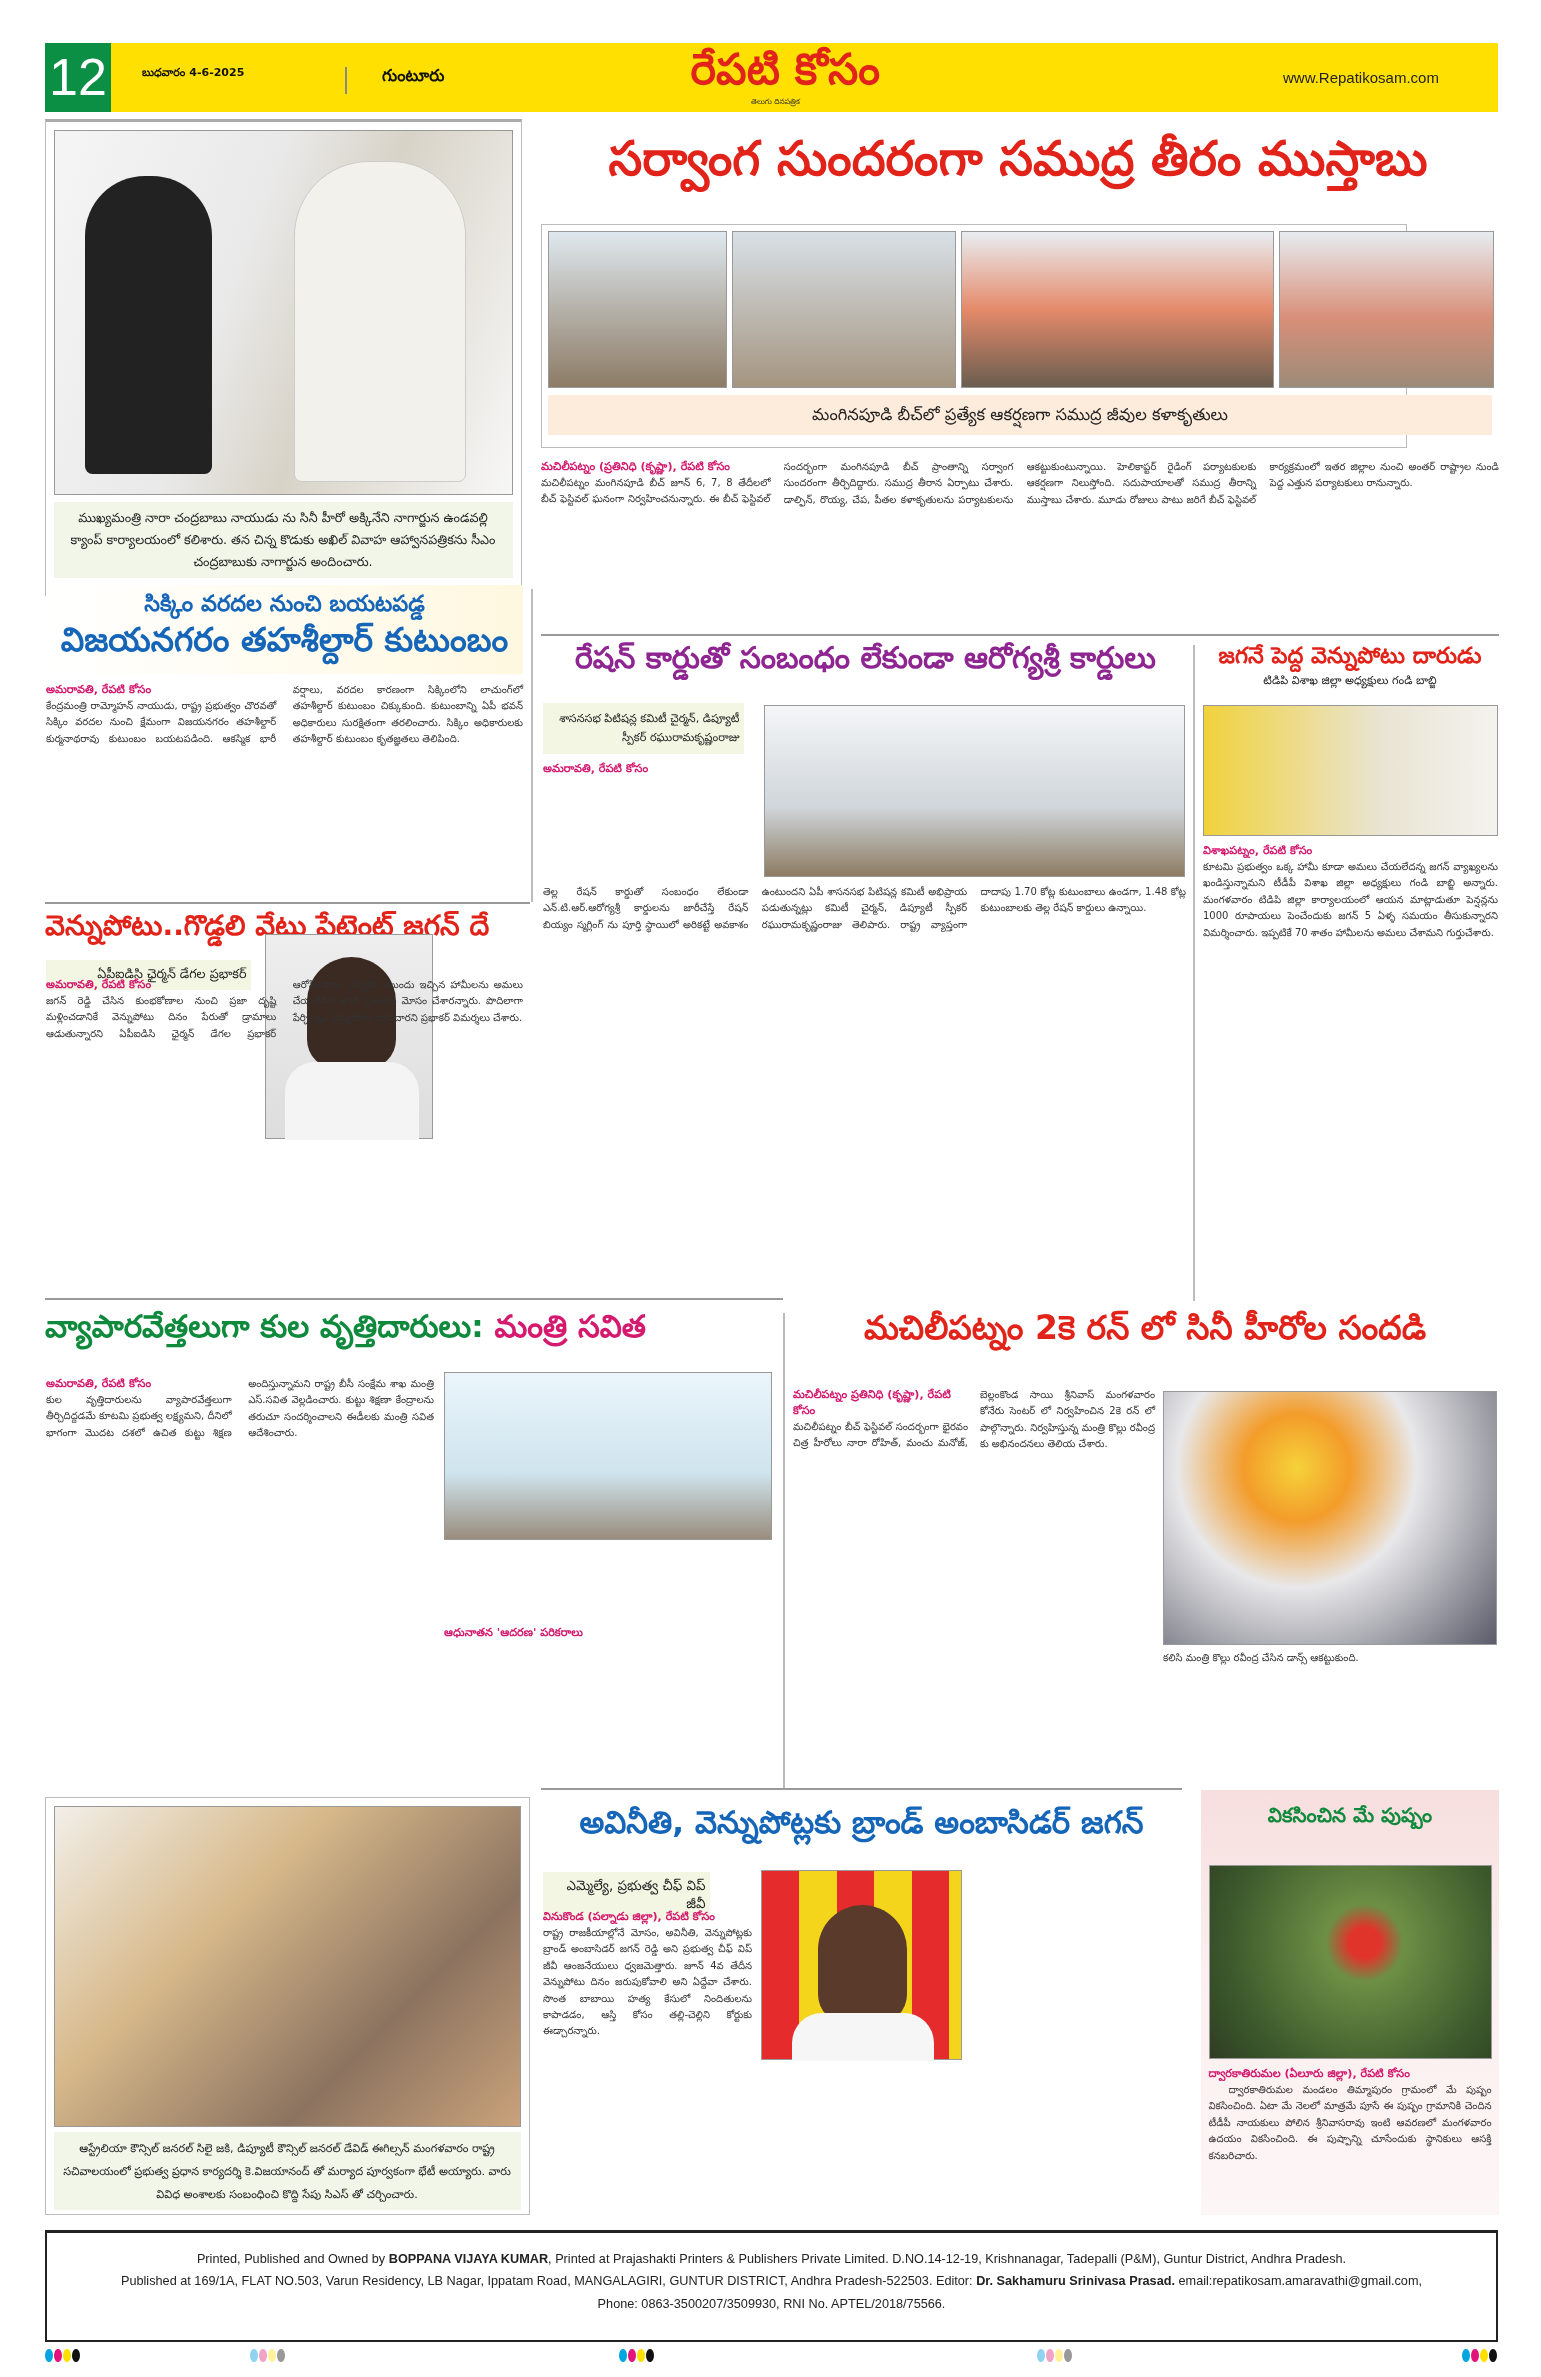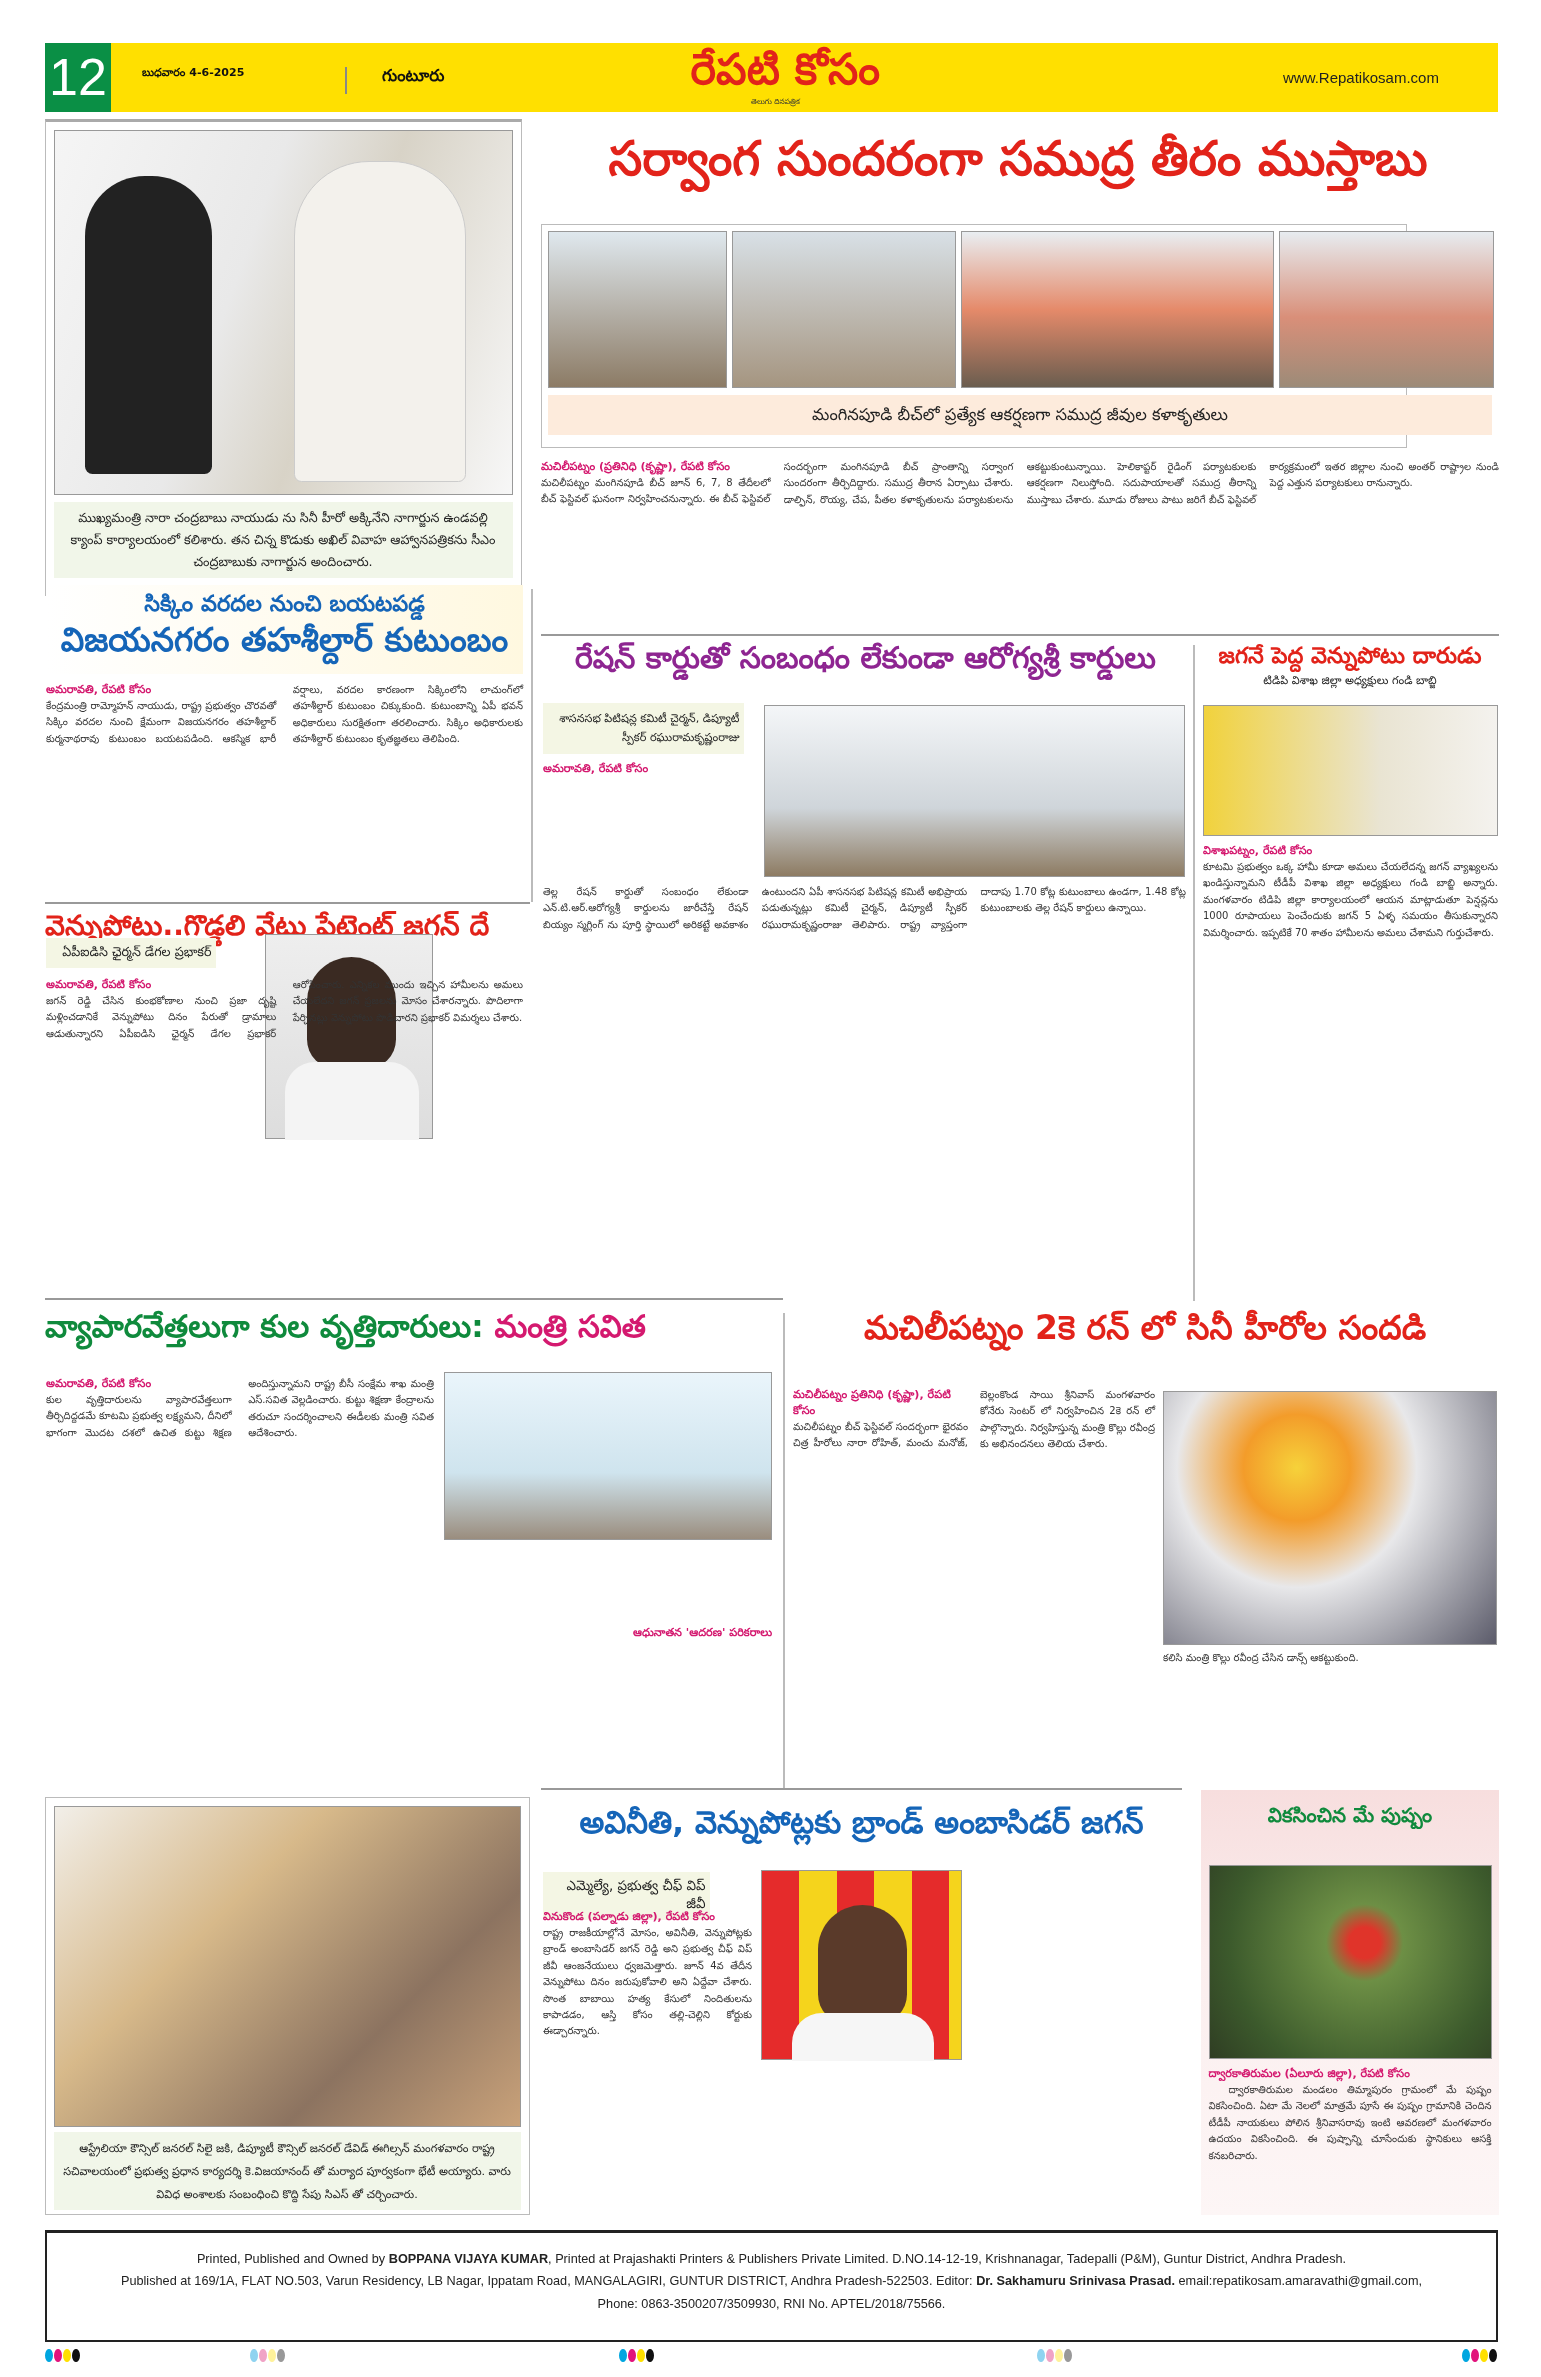--- a/index.html
+++ b/index.html
@@ -65,21 +65,21 @@
   <div class="head" style="font-size:33px;color:#1565b8;margin-top:4.5px">విజయనగరం తహశీల్దార్ కుటుంబం</div>
 </div>
 <div class="abs vr" style="left:531px;top:589px;height:313px"></div>
 <div class="abs" style="left:46px;top:682px;width:477px;column-count:2;column-gap:16.4px">
   <span class="dateline">అమరావతి, రేపటి కోసం</span>
   <p class="body">కేంద్రమంత్రి రామ్మోహన్ నాయుడు, రాష్ట్ర ప్రభుత్వం చొరవతో సిక్కిం వరదల నుంచి క్షేమంగా విజయనగరం తహశీల్దార్ కుర్మనాథరావు కుటుంబం బయటపడింది. ఆకస్మిక భారీ వర్షాలు, వరదల కారణంగా సిక్కింలోని లాచుంగ్‌లో తహశీల్దార్ కుటుంబం చిక్కుకుంది. కుటుంబాన్ని ఏపీ భవన్ అధికారులు సురక్షితంగా తరలించారు. సిక్కిం అధికారులకు తహశీల్దార్ కుటుంబం కృతజ్ఞతలు తెలిపింది.</p>
 </div>
 <div class="abs hr" style="left:45px;top:902px;width:485px"></div>
 
 <div class="abs head" style="left:45px;top:910px;width:485px;font-size:28px;color:#e2231a;text-align:left">వెన్నుపోటు..గొడ్డలి వేటు పేటెంట్ జగన్ దే</div>
-<div class="abs deck" style="left:46px;top:938px;width:170px">ఏపీఐడిసి ఛైర్మన్ డేగల ప్రభాకర్</div>
+<div class="abs deck" style="left:46px;top:960px;width:205px">ఏపీఐడిసి ఛైర్మన్ డేగల ప్రభాకర్</div>
 <div class="abs photo" style="left:265px;top:934px;width:168px;height:205px;background:linear-gradient(#eee,#ddd)">
   <div style="position:absolute;left:41px;top:22.4px;width:89px;height:112px;background:#3a2a22;border-radius:45px 45px 30px 30px"></div>
   <div style="position:absolute;left:18.6px;top:127px;width:134px;height:78px;background:#f4f4f4;border-radius:30px 30px 0 0"></div>
 </div>
 <div class="abs" style="left:46px;top:977px;width:477px;column-count:2;column-gap:16.4px;height:321px">
   <span class="dateline">అమరావతి, రేపటి కోసం</span>
   <p class="body">జగన్ రెడ్డి చేసిన కుంభకోణాల నుంచి ప్రజా దృష్టి మళ్లించడానికే వెన్నుపోటు దినం పేరుతో డ్రామాలు ఆడుతున్నారని ఏపీఐడిసి ఛైర్మన్ డేగల ప్రభాకర్ ఆరోపించారు. ఎన్నికల ముందు ఇచ్చిన హామీలను అమలు చేయలేదని జగన్ ప్రజలను మోసం చేశారన్నారు. పొదిలాగా పేర్చినట్లు వెన్నుపోటు పొడిచారని ప్రభాకర్ విమర్శలు చేశారు.</p>
 </div>
 
 <div class="abs hr" style="left:541px;top:634px;width:958px"></div>
@@ -105,21 +105,21 @@
 <div class="abs hr" style="left:45px;top:1298px;width:738px"></div>
 <div class="abs head" style="left:45px;top:1309px;width:738px;font-size:31px;text-align:left">
   <span style="color:#0f8a3c">వ్యాపారవేత్తలుగా కుల వృత్తిదారులు:</span>
   <span style="color:#d4196f">మంత్రి సవిత</span>
 </div>
 <div class="abs photo" style="left:444px;top:1372px;width:328px;height:168px;background:linear-gradient(#eaf5fb,#cfe4ee 60%,#9a8d7e)"></div>
 <div class="abs" style="left:46px;top:1376px;width:388px;column-count:2;column-gap:16.4px;height:418px">
   <span class="dateline">అమరావతి, రేపటి కోసం</span>
   <p class="body">కుల వృత్తిదారులను వ్యాపారవేత్తలుగా తీర్చిదిద్దడమే కూటమి ప్రభుత్వ లక్ష్యమని, దీనిలో భాగంగా మొదట దశలో ఉచిత కుట్టు శిక్షణ అందిస్తున్నామని రాష్ట్ర బీసీ సంక్షేమ శాఖ మంత్రి ఎస్.సవిత వెల్లడించారు. కుట్టు శిక్షణా కేంద్రాలను తరుచూ సందర్శించాలని ఈడీలకు మంత్రి సవిత ఆదేశించారు.</p>
 </div>
-<div class="abs" style="left:444px;top:1626px;width:328px;text-align:right;color:#d4196f;font-weight:bold;font-size:11.2px">ఆధునాతన 'ఆదరణ' పరికరాలు</div>
+<div class="abs" style="left:444px;top:1626px;width:328px;text-align:left;color:#d4196f;font-weight:bold;font-size:11.2px">ఆధునాతన 'ఆదరణ' పరికరాలు</div>
 <div class="abs vr" style="left:783px;top:1313px;height:477px"></div>
 
 <div class="abs head" style="left:791px;top:1309px;width:708px;font-size:33px;color:#e2231a">మచిలీపట్నం 2కె రన్ లో సినీ హీరోల సందడి</div>
 <div class="abs photo" style="left:1163px;top:1391px;width:334px;height:254px;background:radial-gradient(circle at 40% 30%,#f6d23a 0,#f39c2a 20%,#e8e8ea 45%,#5b5b6a 100%)"></div>
 <div class="abs" style="left:793px;top:1387px;width:362px;column-count:2;column-gap:12px;height:403px">
   <span class="dateline">మచిలీపట్నం ప్రతినిధి (కృష్ణా), రేపటి కోసం</span>
   <p class="body">మచిలీపట్నం బీచ్ ఫెస్టివల్ సందర్భంగా భైరవం చిత్ర హీరోలు నారా రోహిత్, మంచు మనోజ్, బెల్లంకొండ సాయి శ్రీనివాస్ మంగళవారం కోనేరు సెంటర్ లో నిర్వహించిన 2కె రన్ లో పాల్గొన్నారు. నిర్వహిస్తున్న మంత్రి కొల్లు రవీంద్ర కు అభినందనలు తెలియ చేశారు.</p>
 </div>
 <div class="abs" style="left:1163px;top:1650px;width:334px">
   <p class="body">కలిసి మంత్రి కొల్లు రవీంద్ర చేసిన డాన్స్ ఆకట్టుకుంది.</p>

